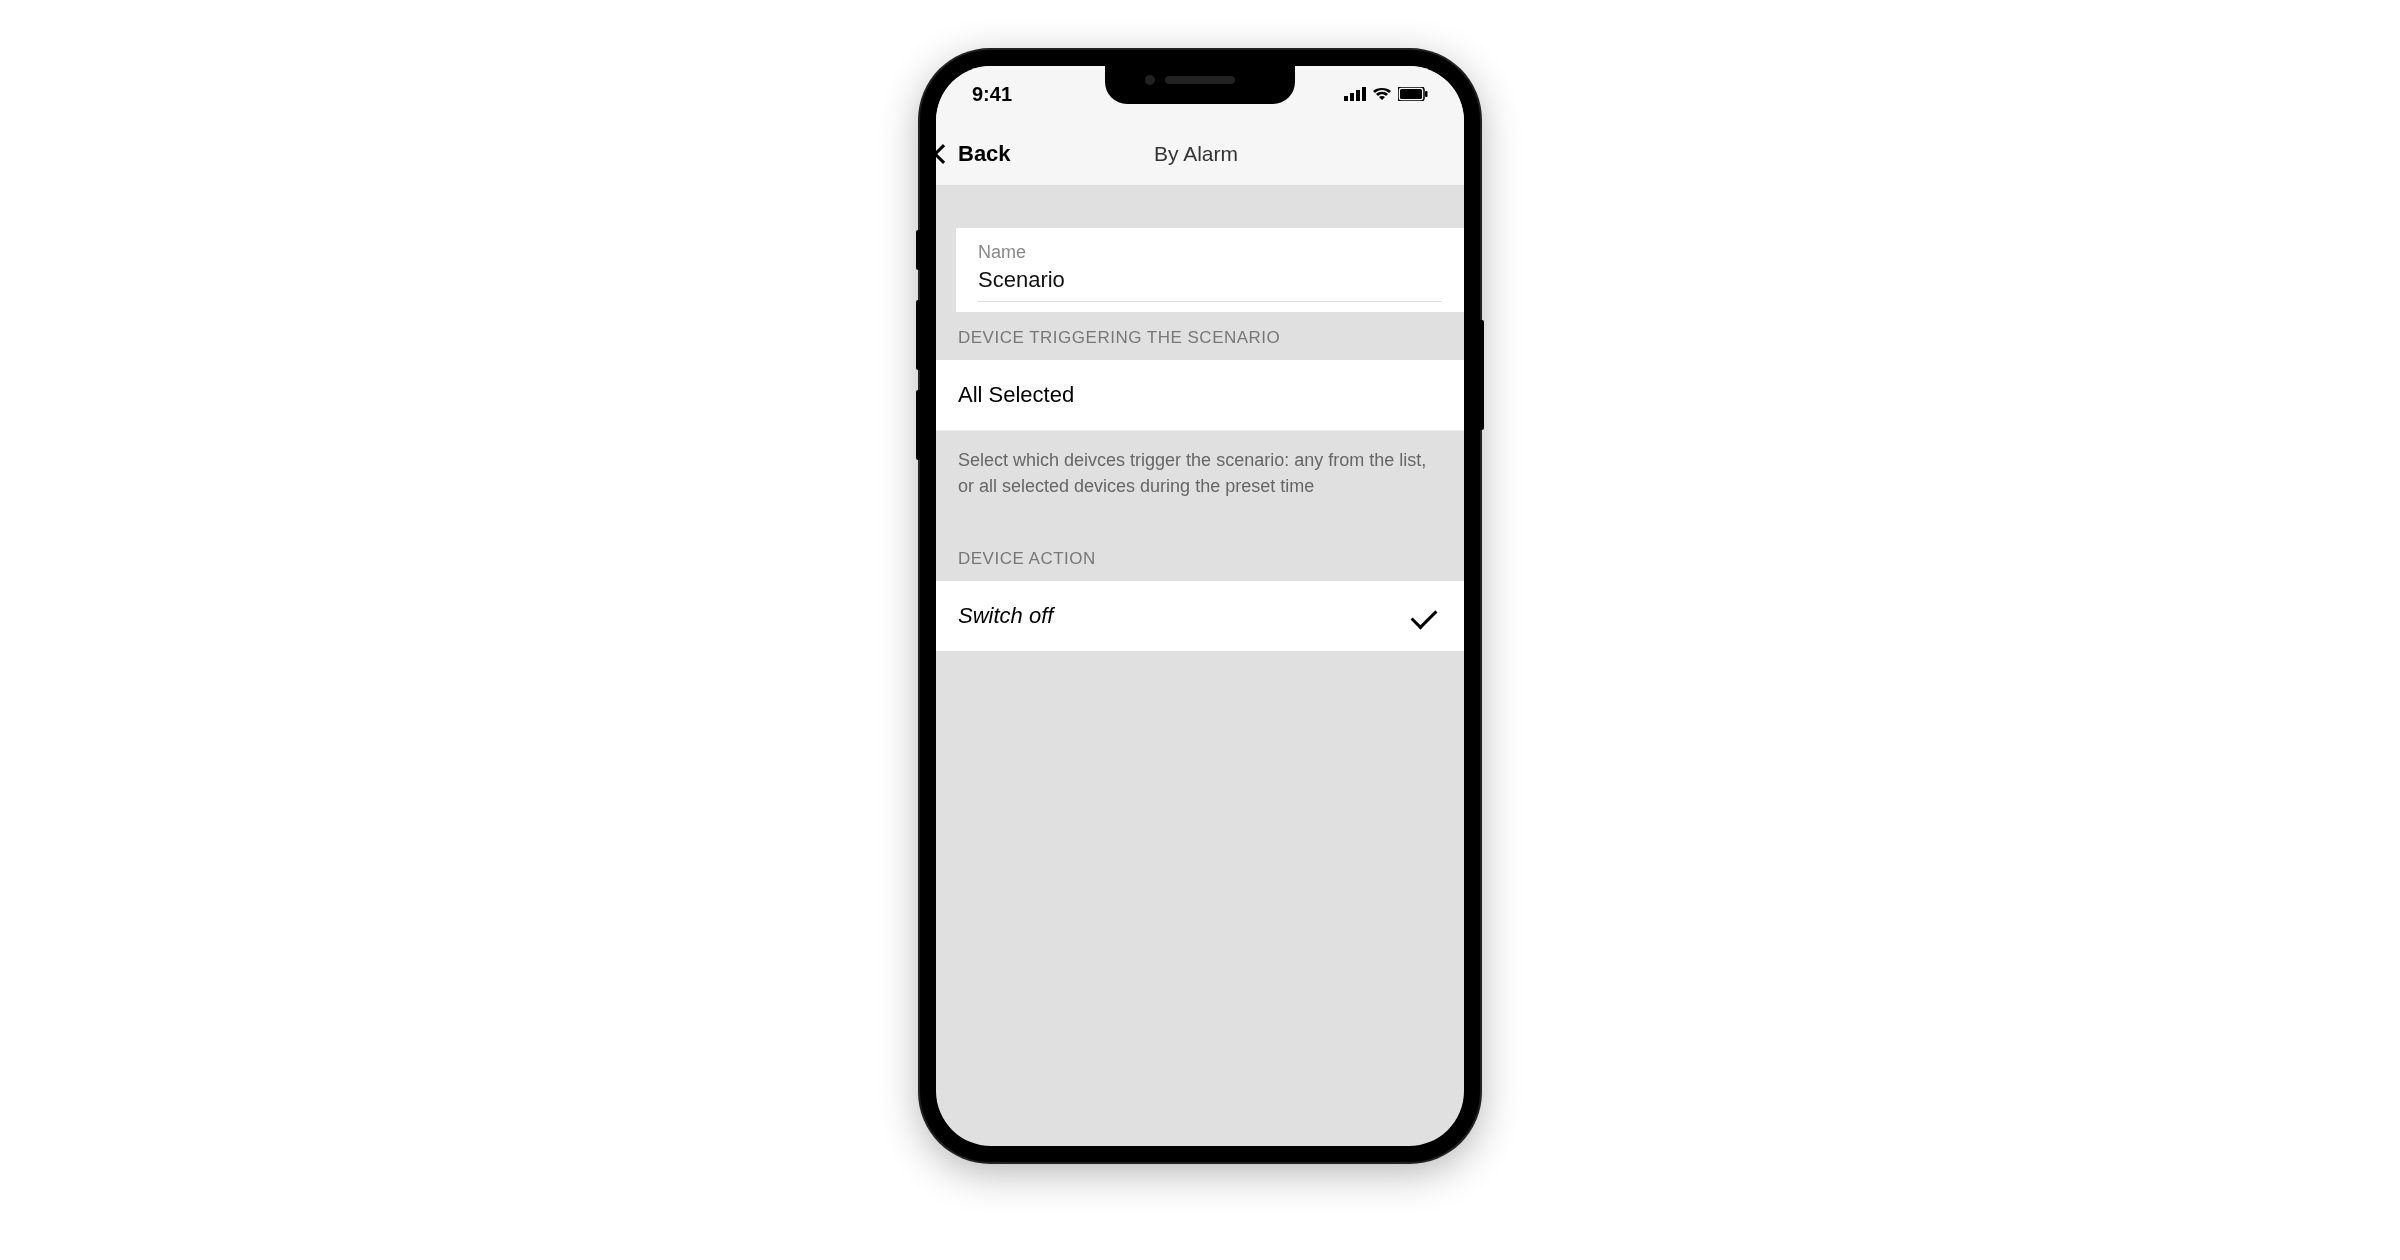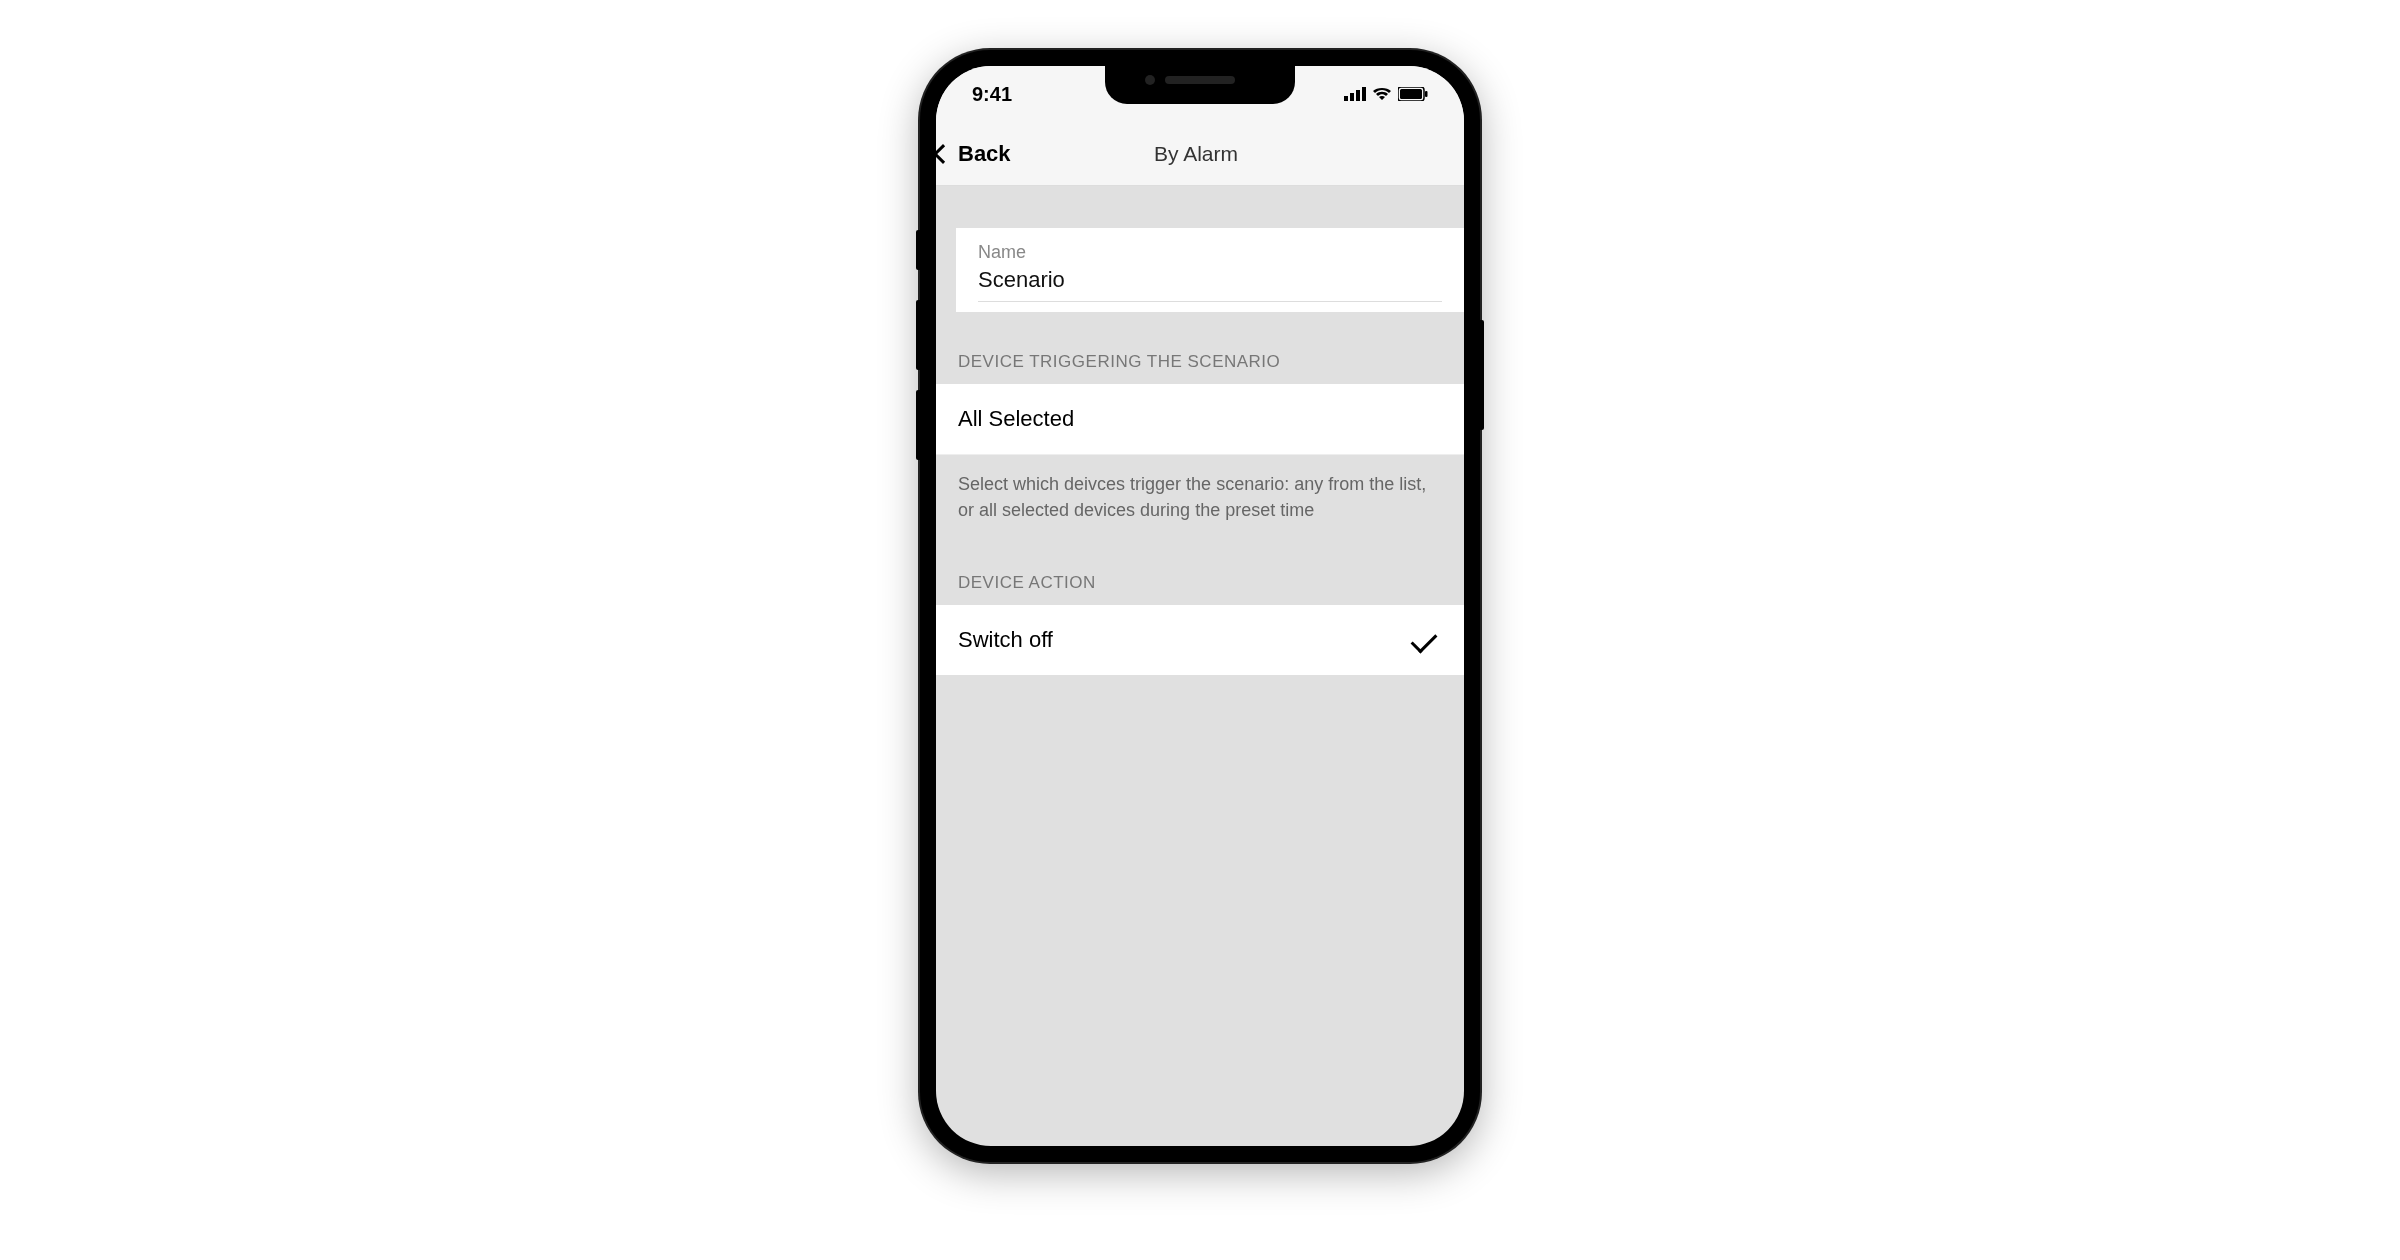--- a/index.html
+++ b/index.html
@@ -101,32 +101,32 @@
     .spacer { height: 42px; background:#e0e0e0; }
     .name-row {
       background:#fff;
       padding: 14px 22px 10px;
       margin-left: 20px;
     }
     .name-label { color:#888; font-size:18px; margin-bottom:4px; }
     .name-value { font-size:22px; color:#111; padding-bottom:8px; border-bottom:1px solid #ddd; }
     .section-header {
       background:#e0e0e0;
-      padding: 40px 22px 12px;
+      padding: 16px 22px 12px;
       color:#777; font-size:17px; letter-spacing:0.5px;
     }
     .row {
       background:#fff;
       padding: 22px 22px;
       font-size:22px;
       display:flex; align-items:center; justify-content:space-between;
       border-bottom:1px solid #eee;
       cursor:pointer;
     }
-    .row:last-of-type { border-bottom:none; }
+    .row:last-of-type { border-bottom:none;font-style:italic; }
     .checkmark {
       width: 24px; height: 14px;
       border-left: 3px solid #000;
       border-bottom: 3px solid #000;
       transform: rotate(-45deg);
       margin-right:6px;
     }
     .section-footer {
       background:#e0e0e0;
       padding: 16px 22px 30px;

